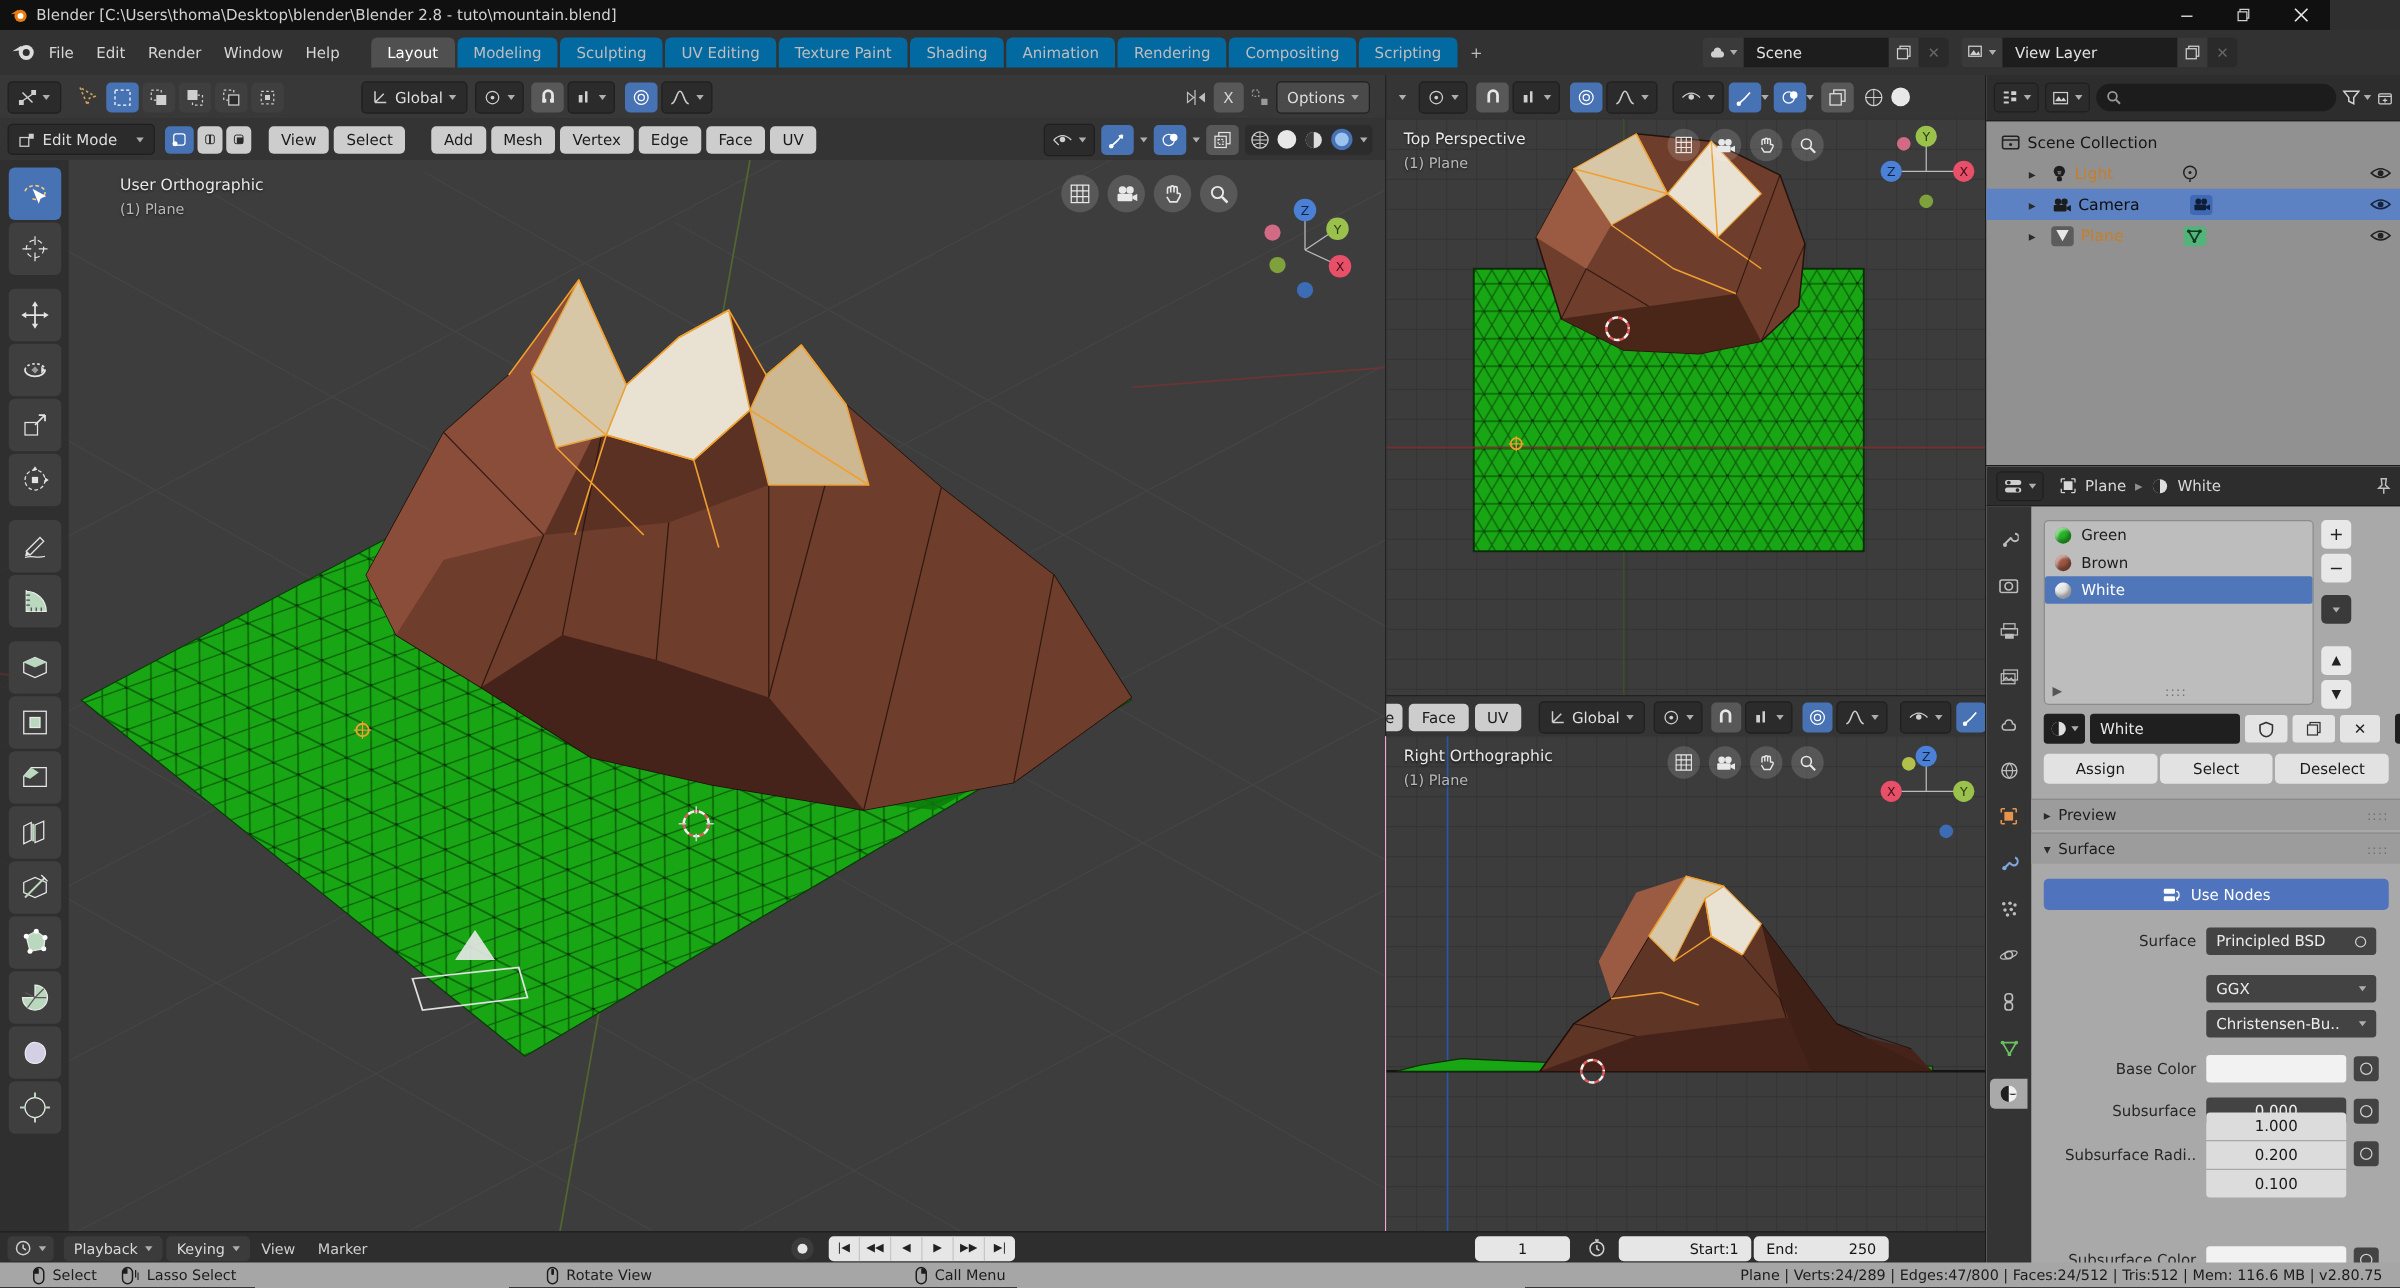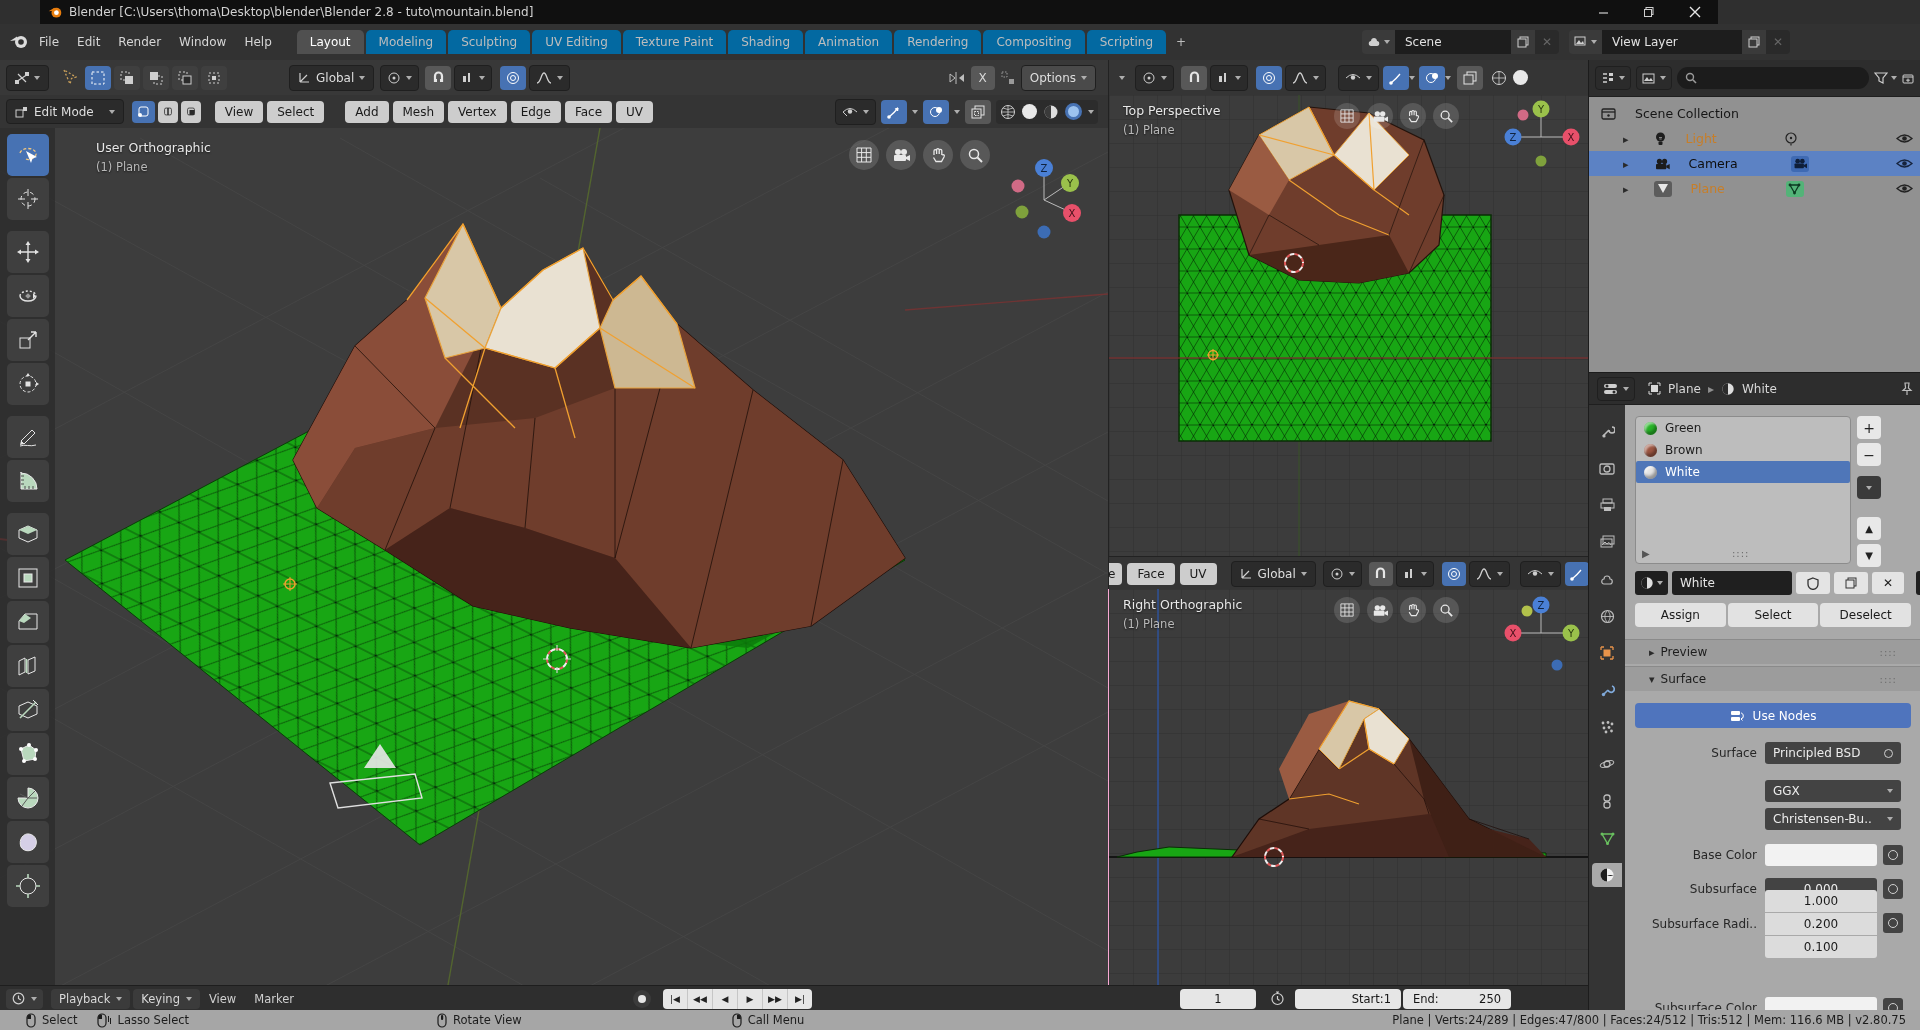--- a/index.html
+++ b/index.html
@@ -1,20 +1,20 @@
 <!DOCTYPE html>
 <html><head>
 <meta charset="utf-8">
 <style>
   html,body{margin:0;padding:0;background:#222;}
   .app{position:relative;width:1920px;height:1030px;overflow:hidden;background:#2f2f2f;
        font-family:"DejaVu Sans",sans-serif;font-size:12px;color:#d8d8d8;-webkit-font-smoothing:antialiased;}
   .abs{position:absolute;}
   
-  #titlebar{left:0;top:0;width:1678px;height:24px;background:#101010;display:flex;align-items:center;margin-left:40px;}
+  #titlebar{left:0;top:0;width:1864px;height:24px;background:#101010;display:flex;align-items:center;}
   #titlebar .logo{width:14px;height:14px;margin:0 7px 0 8px;}
   #titlebar .ttl{color:#d2d2d2;font-size:12px;}
   #titlebar .wctl{margin-left:auto;display:flex;height:24px;}
   .wbtn{width:46px;height:24px;display:flex;align-items:center;justify-content:center;color:#cfcfcf;font-size:11px;}
   
   #topbar{left:0;top:24px;width:1920px;height:36px;background:#323232;border-bottom:1px solid #1d1d1d;display:flex;align-items:center;}
   .menuitem{padding:4px 9px;color:#d6d6d6;border-radius:3px;}
   .tabs{display:flex;gap:2px;margin-left:16px;align-items:center;}
   .tab{padding:5px 13px;border-radius:5px 5px 0 0;background:#0369a1;color:#bdbdbd;font-size:12px;}
   .tab.active{background:#505050;color:#ffffff;}
@@ -51,21 +51,21 @@
   .nb.sm{width:26px;height:26px;}
   
   #toolbar{position:absolute;left:0;top:0;width:55px;height:857px;background:rgba(42,42,42,.72);display:flex;flex-direction:column;align-items:center;padding-top:6px;gap:2px;}
   .tool{width:42px;height:42px;border-radius:5px;background:#3f3f3f;display:flex;align-items:center;justify-content:center;}
   .tool.on{background:#4772b3;}
   .tgap{height:7px;flex:none;}
   
   #outliner{left:1588px;top:60px;width:332px;height:312px;background:#919191;border-left:1px solid #1c1c1c;}
   #outliner .ohdr{height:36px;background:#2d2d2d;display:flex;align-items:center;gap:5px;padding:0 6px;border-bottom:1px solid #1f1f1f;}
   .srch{flex:1;height:22px;background:#1c1c1c;border-radius:11px;display:flex;align-items:center;padding:0 8px;gap:6px;}
-  .orow{height:25px;display:flex;align-items:center;color:#161616;font-size:12.5px;gap:19px;padding-right:8px;}
+  .orow{height:25px;display:flex;align-items:center;color:#161616;font-size:12.5px;gap:6px;padding-right:8px;}
   .orow .lbl{flex:0 0 auto;}
   .orow .eye{margin-left:auto;}
   .orow.sel{background:#5c82c4;}
   .orange{color:#c77e28;}
   .badge{width:18px;height:16px;border-radius:3px;display:flex;align-items:center;justify-content:center;}
   
   #properties{left:1588px;top:372px;width:332px;height:638px;background:#a9a9a9;border-left:1px solid #1c1c1c;border-top:1px solid #1c1c1c;overflow:hidden;}
   #pbread{position:absolute;left:0;top:0;width:332px;height:32px;background:#2d2d2d;display:flex;align-items:center;gap:7px;padding:0 8px;box-sizing:border-box;border-bottom:1px solid #1f1f1f;}
   #ptabs{position:absolute;left:0;top:32px;width:36px;height:606px;background:#343434;display:flex;flex-direction:column;align-items:center;padding-top:14px;gap:13px;}
   .ptab{width:30px;height:24px;display:flex;align-items:center;justify-content:center;border-radius:4px 0 0 4px;}
@@ -76,21 +76,21 @@
   .slotrow.sel{background:#4f76b8;color:#ffffff;border-radius:2px;}
   .dot{width:13px;height:13px;border-radius:50%;box-shadow:inset -2px -3px 3px rgba(0,0,0,.35), inset 2px 2px 2px rgba(255,255,255,.5);}
   .sidecol{position:absolute;left:232px;top:11px;width:24px;display:flex;flex-direction:column;gap:4px;}
   .sq{width:24px;height:23px;background:#e8e8e8;border-radius:4px;color:#222;display:flex;align-items:center;justify-content:center;font-size:14px;}
   .sq.dk{background:#3a3a3a;color:#ddd;}
   .fldrow{position:absolute;display:flex;align-items:center;gap:4px;}
   .df{background:#1f1f1f;color:#e6e6e6;height:24px;border-radius:3px;display:flex;align-items:center;padding:0 8px;}
   .lf{background:#e4e4e4;color:#1a1a1a;height:22px;border-radius:3px;display:flex;align-items:center;justify-content:center;padding:0 6px;}
   .pbtn3{position:absolute;left:10px;width:276px;display:flex;gap:2px;}
   .pbtn3 .b{flex:1;height:24px;background:#e2e2e2;border-radius:4px;color:#1a1a1a;display:flex;align-items:center;justify-content:center;}
-  .phdr{position:absolute;left:0;width:296px;height:25px;background:#9c9c9c;border-top:1px solid #8a8a8a;display:flex;align-items:center;padding:0 24px;color:#1d1d1d;box-sizing:border-box;}
+  .phdr{position:absolute;left:0;width:296px;height:25px;background:#9c9c9c;border-top:1px solid #8a8a8a;display:flex;align-items:center;padding:0 10px;color:#1d1d1d;box-sizing:border-box;}
   .dots::after{content:"::::";letter-spacing:1px;color:#6d6d6d;font-size:10px;}
   .prow{position:absolute;left:0;width:296px;height:24px;display:flex;align-items:center;}
   .plab{width:140px;text-align:right;color:#272727;padding-right:8px;box-sizing:border-box;font-size:12px;}
   .vfield{width:136px;height:22px;background:#434343;border-radius:3px;color:#ececec;display:flex;align-items:center;padding:0 8px;box-sizing:border-box;font-size:12px;}
   .vfield.num{justify-content:center;}
   .vlight{background:#dcdcdc;color:#1a1a1a;}
   .obtn{width:20px;height:20px;background:#434343;border-radius:3px;margin-left:6px;display:flex;align-items:center;justify-content:center;}
   .oring{width:8px;height:8px;border:1.5px solid #cfcfcf;border-radius:50%;}
   .usebtn{position:absolute;left:10px;width:276px;height:25px;background:#4f74bd;border-radius:4px;color:#fff;display:flex;align-items:center;justify-content:center;gap:8px;}
   

